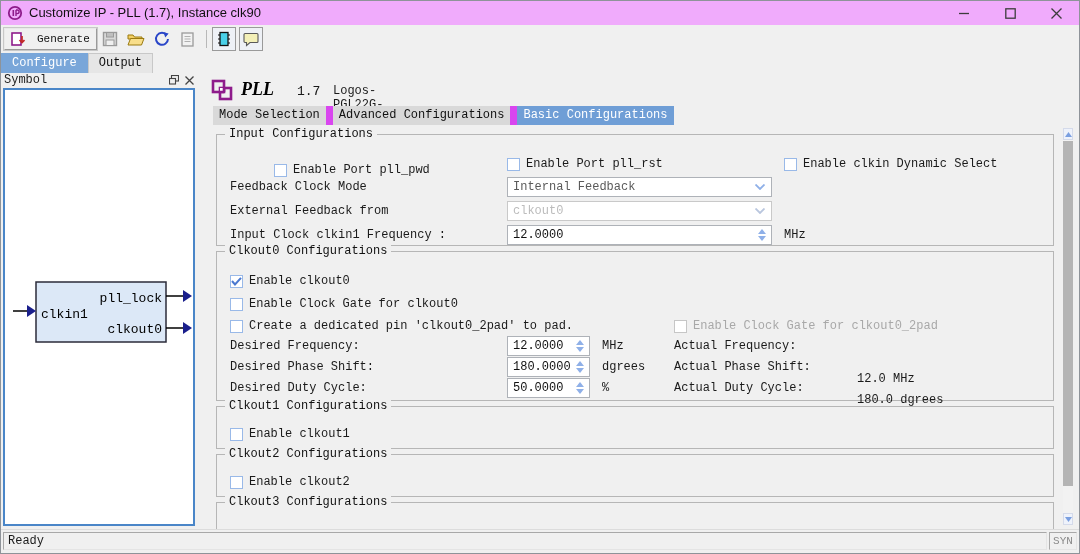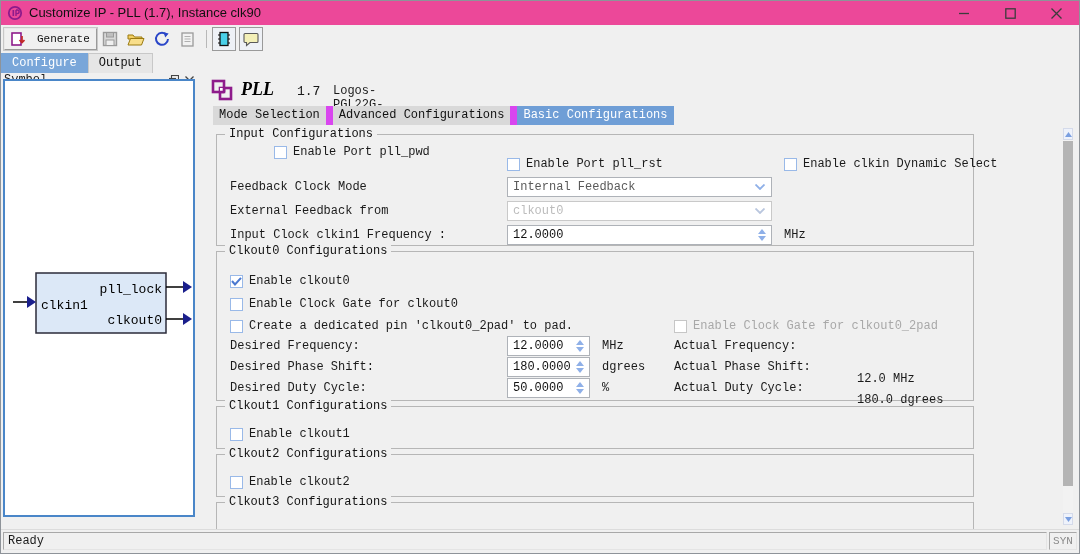--- a/index.html
+++ b/index.html
@@ -4,21 +4,21 @@
 <style>
   html,body{margin:0;padding:0;background:#888;}
   *{box-sizing:border-box;}
   #window{
     position:relative;width:1080px;height:554px;background:#f0f0f0;
     border:1px solid #8e9399;overflow:hidden;
     font-family:"Liberation Mono","DejaVu Sans Mono",monospace;
     font-size:12px;color:#1a1a1a;
   }
   
-  .titlebar{position:absolute;left:0;top:0;width:100%;height:40px;background:#ec4899;}
+  .titlebar{position:absolute;left:0;top:0;width:100%;height:40px;background:#f0abfc;}
   .titlebar .appicon{position:absolute;left:6px;top:4px;}
   .titlebar .title{
     position:absolute;left:28px;top:4px;
     font-family:"Liberation Sans","DejaVu Sans",sans-serif;font-size:13px;color:#111;
   }
   .winbtns{position:absolute;right:0;top:0;height:24px;display:flex;}
   .winbtn{width:46px;height:24px;display:flex;align-items:center;justify-content:center;}
   
   .toolbar{position:absolute;left:0;top:24px;width:100%;height:28px;background:#f0f0f0;display:flex;align-items:center;}
   .gen-btn{
@@ -32,34 +32,34 @@
   .tbsep{width:1px;height:18px;background:#b8b8b8;margin:0 5px;}
   
   .toptabs{position:absolute;left:0;top:52px;width:100%;height:20px;display:flex;}
   .toptab{padding:2px 10px;height:20px;background:#e6e6e6;border:1px solid #c8c8c8;border-bottom:none;color:#111;}
   .toptab.active{background:#79a6d9;color:#ffffff;border-color:#79a6d9;}
   
   .leftpanel{position:absolute;left:0;top:72px;width:196px;height:458px;background:#f0f0f0;}
   .lp-header{position:absolute;left:0;top:0;width:100%;height:15px;}
   .lp-title{position:absolute;left:3px;top:0;font-size:12px;color:#222;}
   .lp-icons{position:absolute;right:3px;top:2px;display:flex;gap:6px;align-items:center;}
-  .symbolbox{position:absolute;left:2px;top:6px;width:192px;height:438px;background:#ffffff;border:2px solid #4a86c8;}
+  .symbolbox{position:absolute;left:2px;top:15px;width:192px;height:438px;background:#ffffff;border:2px solid #4a86c8;}
   .symbolbox svg{display:block;}
   
   .mainpanel{position:absolute;left:202px;top:72px;width:878px;height:458px;background:#f0f0f0;overflow:hidden;}
   .ip-header{position:absolute;left:8px;top:6px;height:24px;}
   .ipname{position:absolute;left:30px;top:0px;font-family:"Liberation Serif","DejaVu Serif",serif;
     font-style:italic;font-weight:bold;font-size:18px;color:#000;}
   .ipver{position:absolute;left:86px;top:5px;font-size:13px;}
   .ipdev{position:absolute;left:122px;top:5px;font-size:12px;}
   .cfgtabs{position:absolute;left:10px;top:33px;height:19px;display:flex;}
   .cfgtab{padding:2px 6px;background:#d9d9d9;color:#111;height:19px;border-right:7px solid #d946ef;}
   .cfgtab.active{background:#6f9ed6;color:#ffffff;border-right:none;}
   .sections{position:absolute;left:13px;top:61px;width:838px;}
-  .groupbox{position:relative;width:758px;border:1px solid #b6b6b6;margin-bottom:5px;background:#f0f0f0;}
+  .groupbox{position:relative;width:838px;border:1px solid #b6b6b6;margin-bottom:5px;background:#f0f0f0;}
   .gb-title{position:absolute;top:-8px;left:8px;background:#f0f0f0;padding:0 4px;font-size:12px;color:#111;}
   .gb-input{height:112px;}
   .gb-c0{height:150px;}
   .gb-small{height:43px;}
   .gb-c3{height:58px;}
   .abs{position:absolute;}
   .flabel{height:20px;line-height:20px;white-space:pre;}
   .cbrow{display:flex;align-items:center;gap:6px;height:14px;}
   .cbbox{width:13px;height:13px;background:#ffffff;border:1px solid #99b9e8;flex:none;display:flex;align-items:center;justify-content:center;}
   .cbbox.disabled{border-color:#c6c6c6;}
@@ -215,21 +215,21 @@
     <div class="cfgtabs">
       <div class="cfgtab">Mode Selection</div>
       <div class="cfgtab">Advanced Configurations</div>
       <div class="cfgtab active">Basic Configurations</div>
     </div>
 
     <div class="sections">
 
       <div class="groupbox gb-input">
         <span class="gb-title">Input Configurations</span>
-        <div class="cbrow abs" style="left:13px;top:10px;padding-left:44px;">
+        <div class="cbrow abs" style="left:13px;top:28px;padding-left:44px;">
           <span class="cbbox"></span>
           <span class="cblabel">Enable Port pll_pwd</span>
         </div>
         <div class="cbrow abs" style="left:290px;top:22px;">
           <span class="cbbox"></span>
           <span class="cblabel">Enable Port pll_rst</span>
         </div>
         <div class="cbrow abs" style="left:567px;top:22px;">
           <span class="cbbox"></span>
           <span class="cblabel">Enable clkin Dynamic Select</span>

